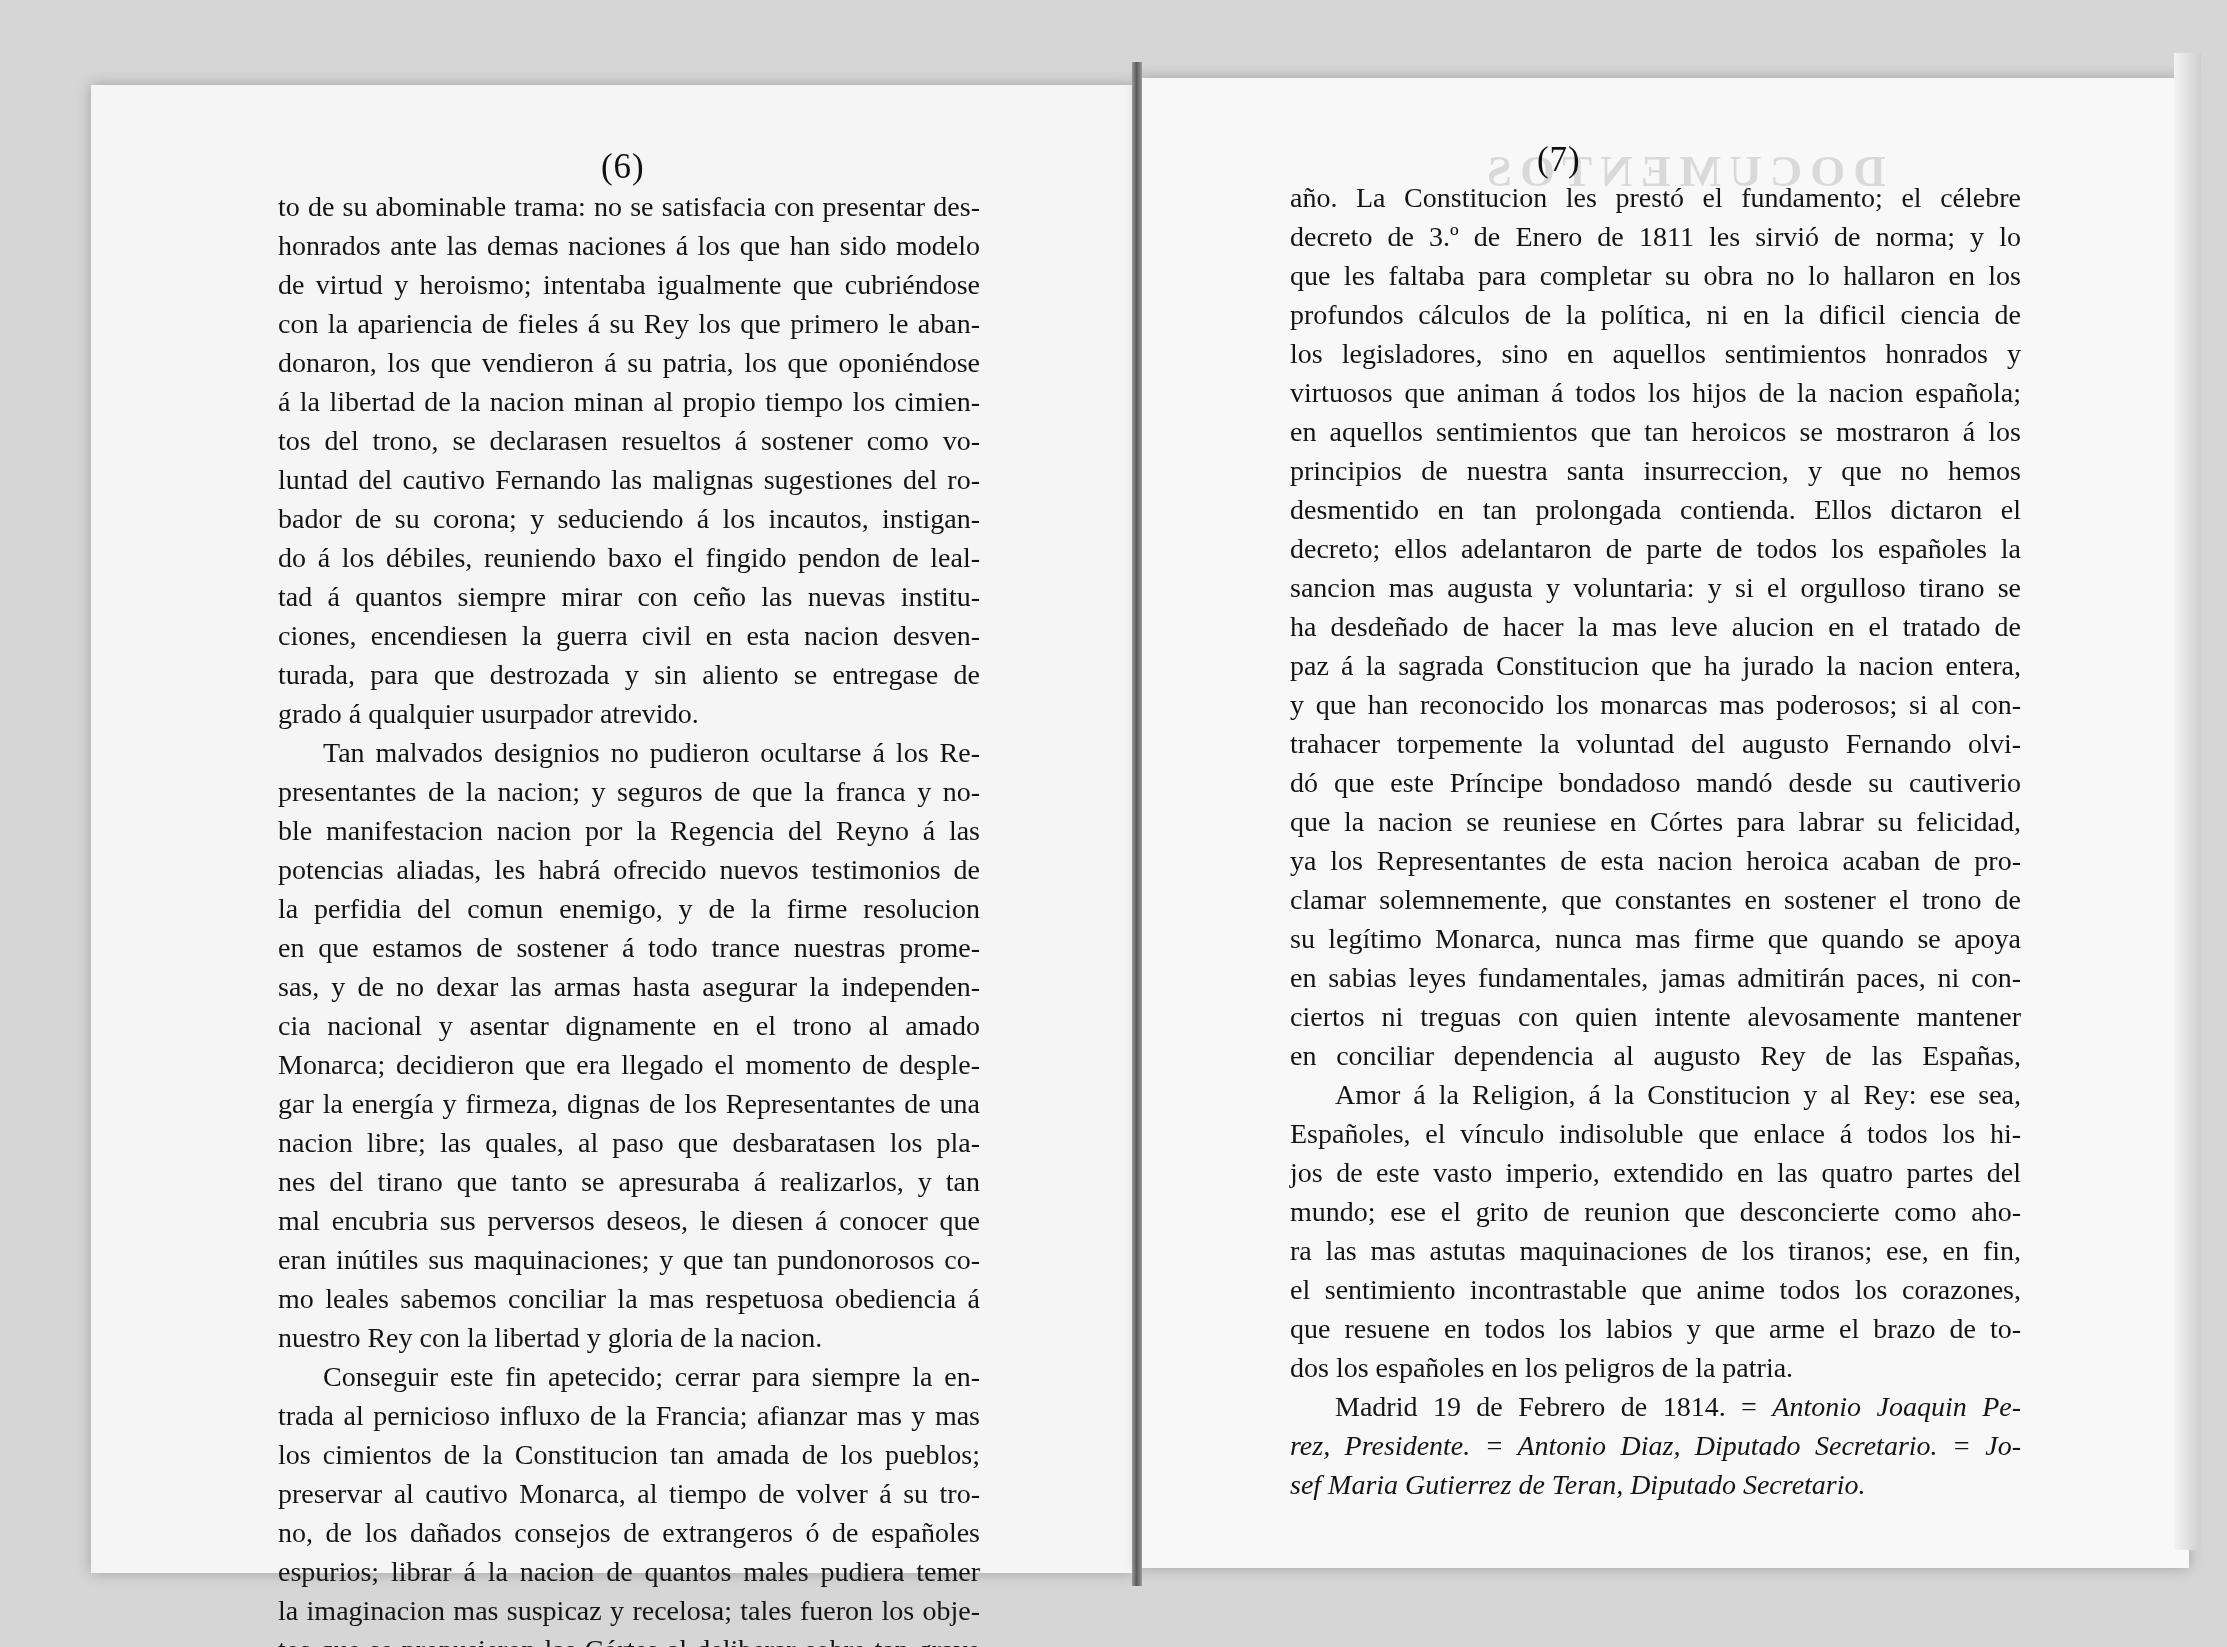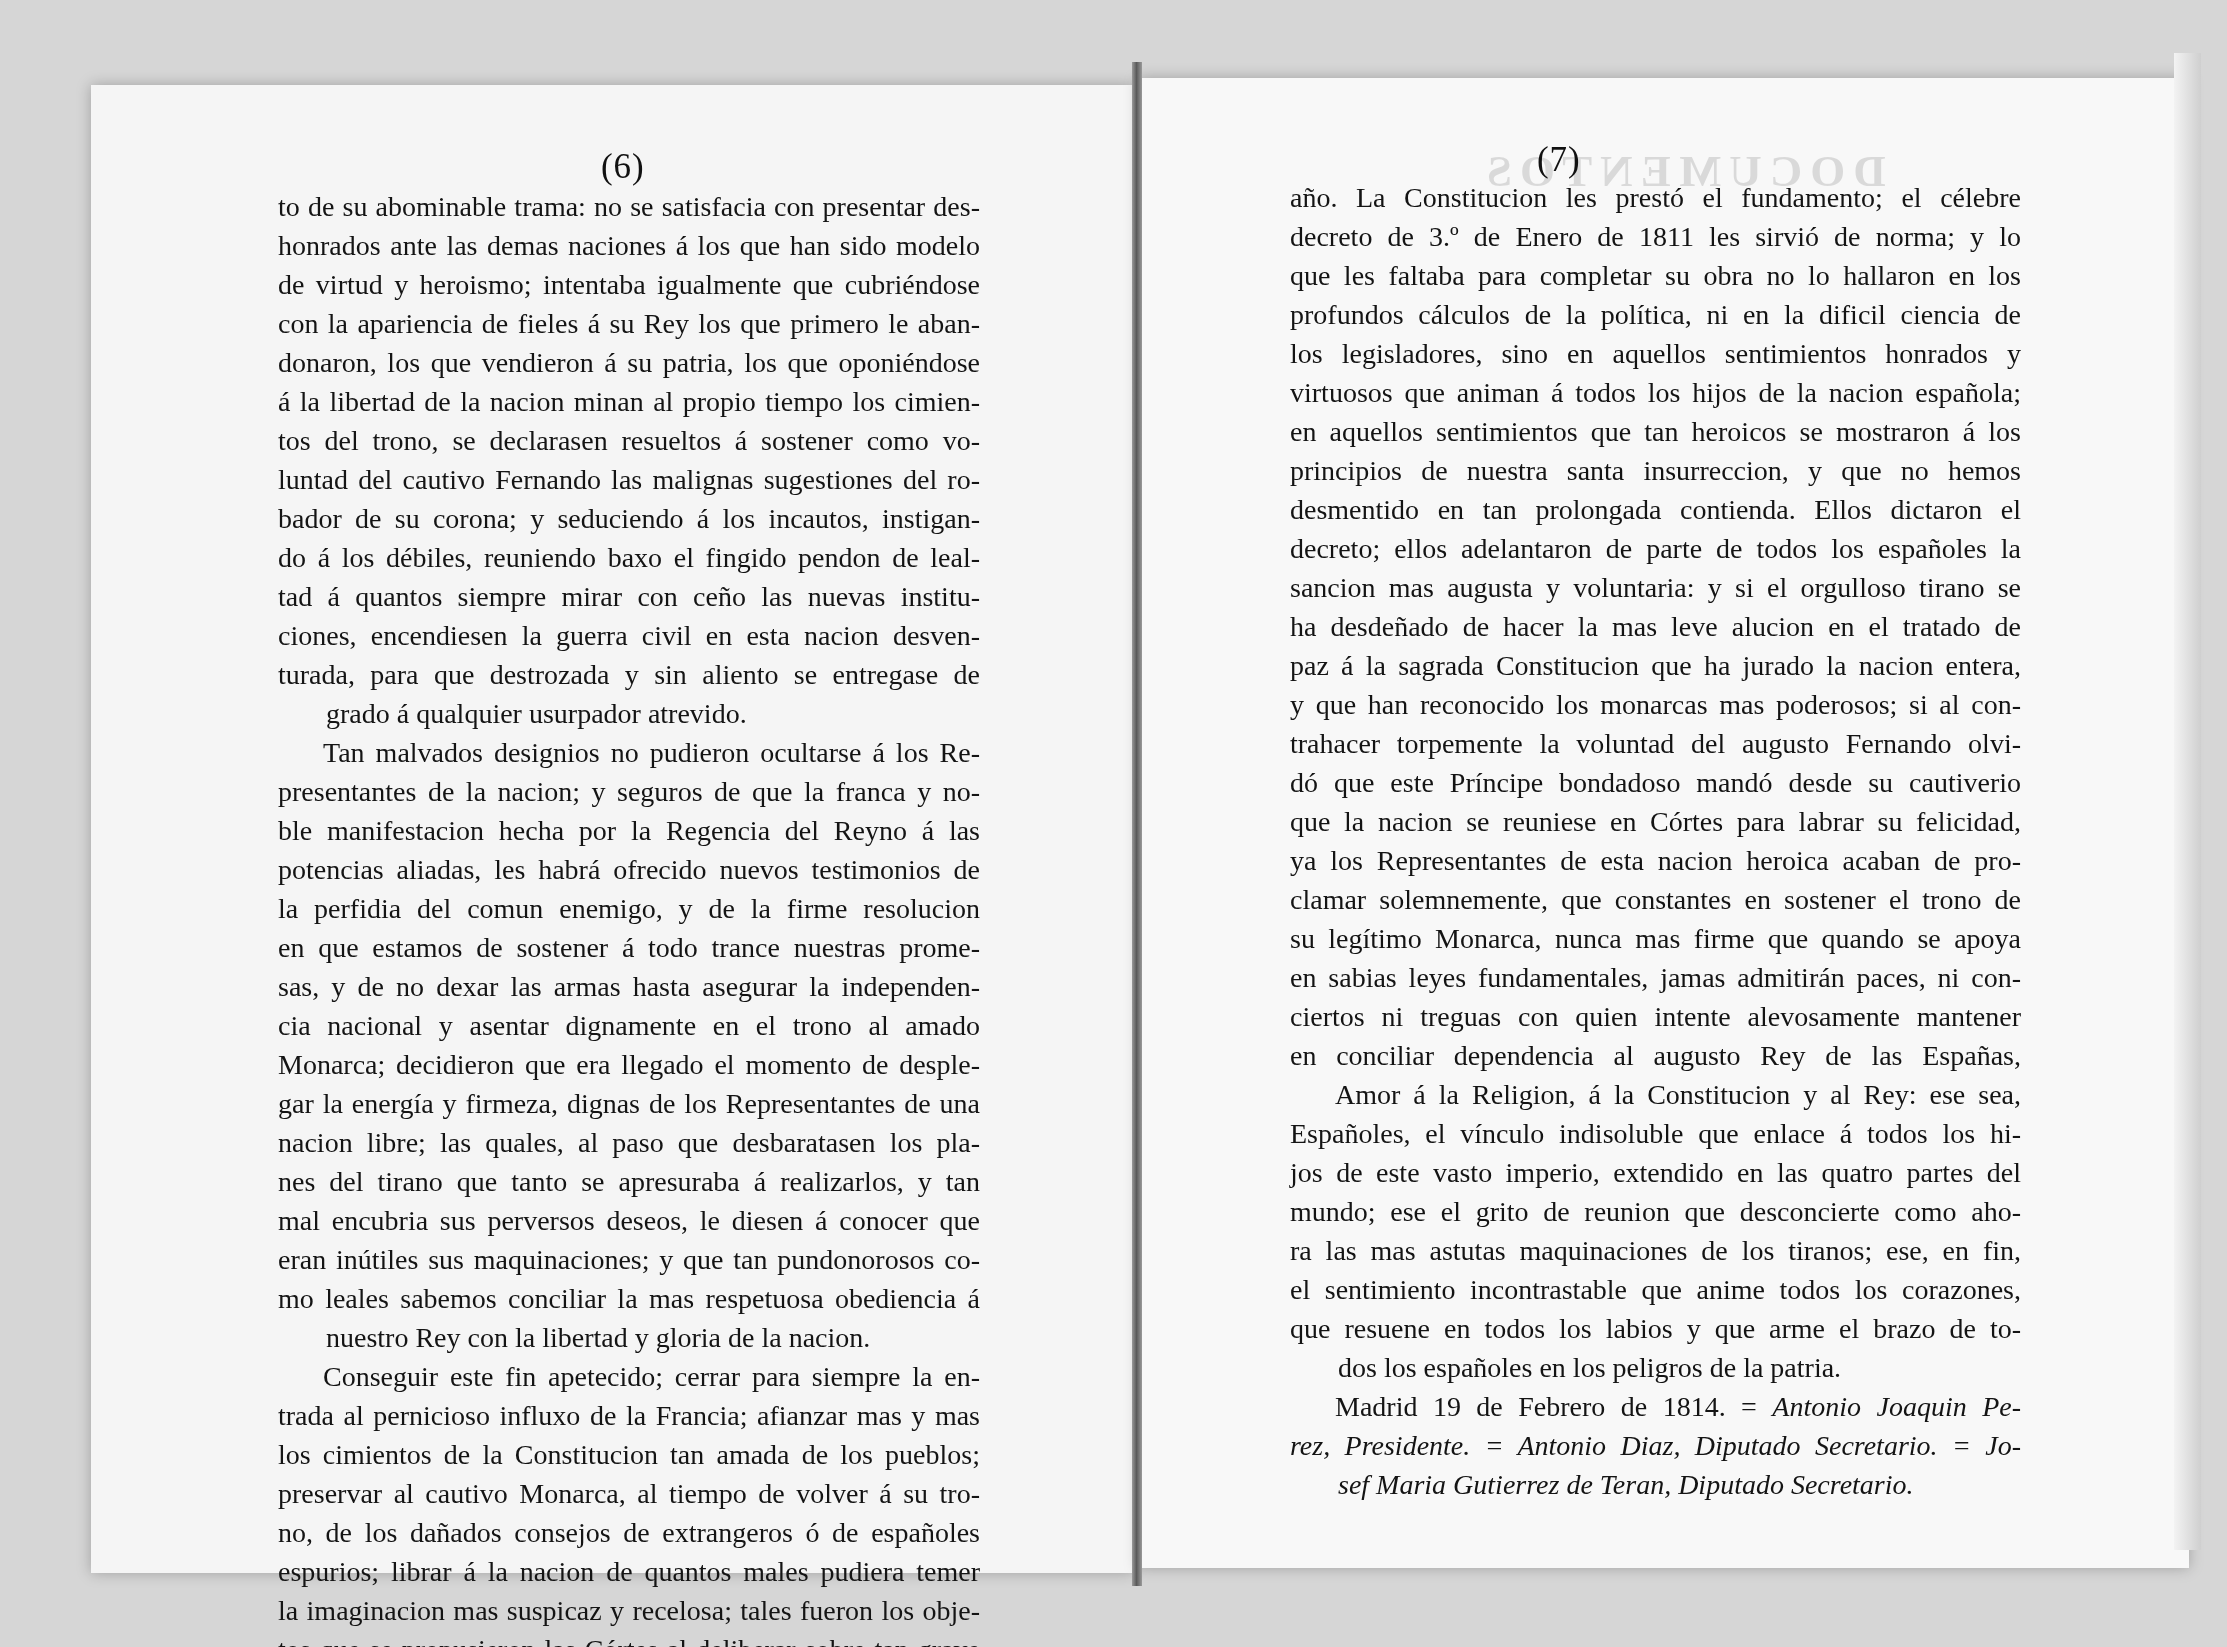--- a/index.html
+++ b/index.html
@@ -7,21 +7,21 @@
   .scan-bg{position:absolute;left:0;top:0;width:2244px;height:1647px;background:#d6d6d6;}
   .page{position:absolute;background:#f7f7f7;box-shadow:0 0 13.4px rgba(0,0,0,0.25);}
   .page.left{left:91px;top:85px;width:1042px;height:1488px;background:#f5f5f5;}
   .page.right{left:1138px;top:78px;width:1051px;height:1490px;background:#f8f8f8;}
   .gutter{position:absolute;left:1132px;top:62px;width:9.8px;height:1524px;background:linear-gradient(90deg,#9a9a9a,#5a5a5a 45%,#9a9a9a);}
   .right-edge{position:absolute;left:2174px;top:53px;width:27px;height:1497px;background:linear-gradient(90deg,#f3f3f3,#cfcfcf);}
   .page-no{position:absolute;font-size:35px;color:#111;letter-spacing:0.9px;}
   .ghost{position:absolute;font-size:45px;color:rgba(0,0,0,0.12);transform:scaleX(-1);letter-spacing:8px;font-weight:bold;}
   .col{position:absolute;color:#141414;font-size:28px;line-height:39px;}
   .col .ln{white-space:nowrap;display:block;text-align:justify;text-align-last:justify;}
-  .col .ln.last{text-align-last:left;margin-left:48px;}
+  .col .ln.last{text-align-last:left;}
   .col .ln.indent{padding-left:45px;}
   .col .it{font-style:italic;}
   .left-col{left:278px;top:187px;width:702px;}
   .right-col{left:1290px;top:178px;width:731px;}
 </style>
 </head>
 <body>
 
 <div class="scan-bg"></div>
 <div class="page left"></div>
@@ -43,21 +43,21 @@
     <span class="ln">tos del trono, se declarasen resueltos á sostener como vo-</span>
     <span class="ln">luntad del cautivo Fernando las malignas sugestiones del ro-</span>
     <span class="ln">bador de su corona; y seduciendo á los incautos, instigan-</span>
     <span class="ln">do á los débiles, reuniendo baxo el fingido pendon de leal-</span>
     <span class="ln">tad á quantos siempre mirar con ceño las nuevas institu-</span>
     <span class="ln">ciones, encendiesen la guerra civil en esta nacion desven-</span>
     <span class="ln">turada, para que destrozada y sin aliento se entregase de</span>
     <span class="ln last">grado á qualquier usurpador atrevido.</span>
     <span class="ln indent">Tan malvados designios no pudieron ocultarse á los Re-</span>
     <span class="ln">presentantes de la nacion; y seguros de que la franca y no-</span>
-    <span class="ln">ble manifestacion hecha por la Regencia del Reyno á las</span>
+    <span class="ln">ble manifestacion nacion por la Regencia del Reyno á las</span>
     <span class="ln">potencias aliadas, les habrá ofrecido nuevos testimonios de</span>
     <span class="ln">la perfidia del comun enemigo, y de la firme resolucion</span>
     <span class="ln">en que estamos de sostener á todo trance nuestras prome-</span>
     <span class="ln">sas, y de no dexar las armas hasta asegurar la independen-</span>
     <span class="ln">cia nacional y asentar dignamente en el trono al amado</span>
     <span class="ln">Monarca; decidieron que era llegado el momento de desple-</span>
     <span class="ln">gar la energía y firmeza, dignas de los Representantes de una</span>
     <span class="ln">nacion libre; las quales, al paso que desbaratasen los pla-</span>
     <span class="ln">nes del tirano que tanto se apresuraba á realizarlos, y tan</span>
     <span class="ln">mal encubria sus perversos deseos, le diesen á conocer que</span>

